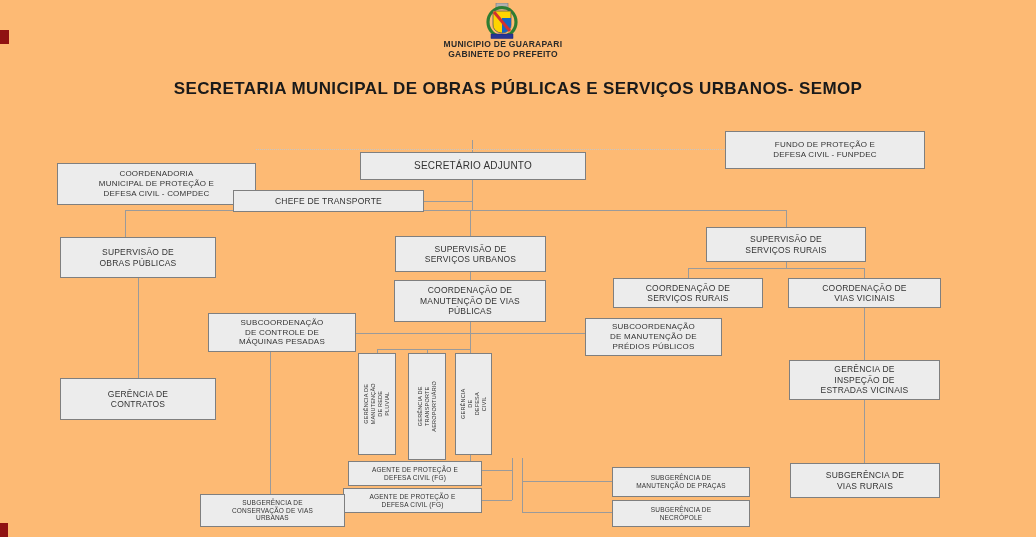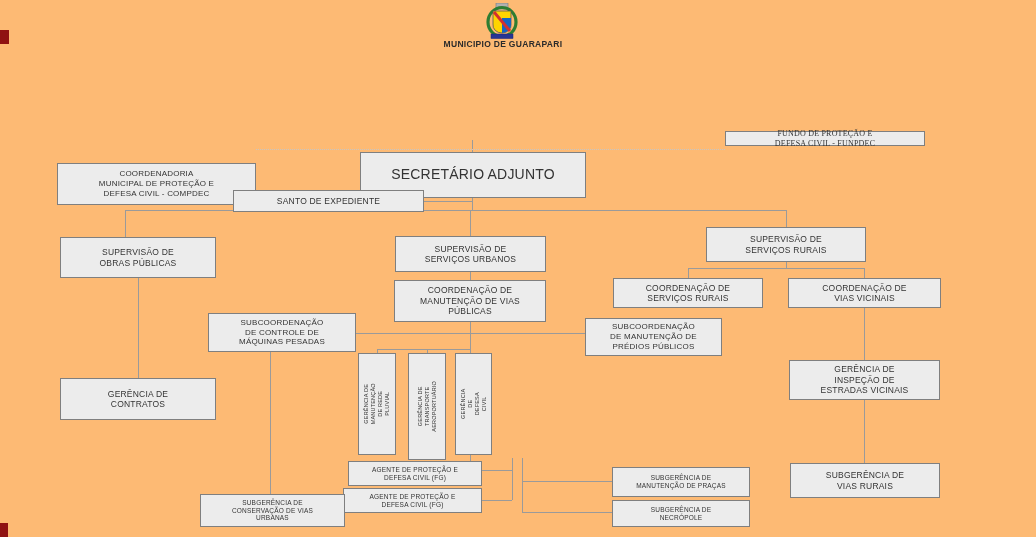--- a/index.html
+++ b/index.html
@@ -31,21 +31,23 @@
     <rect x="16" y="0" width="12" height="5" fill="#b0b0b0" stroke="#777" stroke-width="0.6"></rect>
     <rect x="15" y="4" width="14" height="2.5" fill="#9e9e9e"></rect>
     <ellipse cx="22" cy="19" rx="14" ry="14.5" fill="none" stroke="#2e7d32" stroke-width="3.2"></ellipse>
     <path d="M13 8 h18 v13 a9 8 0 0 1 -9 9 a9 8 0 0 1 -9 -9 z" fill="#ffd400" stroke="#555" stroke-width="0.8"></path>
     <path d="M22 15 h9 v6 a9 8 0 0 1 -9 9 z" fill="#1565c0"></path>
     <path d="M14 9 L30 28" stroke="#d32f2f" stroke-width="3"></path>
     <rect x="11" y="31" width="22" height="4.5" fill="#283593" stroke="#1a237e" stroke-width="0.5"></rect>
   </svg>
   <div class="hdr org-lines">
     <div>MUNICIPIO DE GUARAPARI</div>
+    <div>GABINETE DO PREFEITO</div>
   </div>
+  <div class="hdr page-title">SECRETARIA MUNICIPAL DE OBRAS PÚBLICAS E SERVIÇOS URBANOS- SEMOP</div>
 
   <div class="vline" style="left:472px;top:140px;height:12px;"></div>
   <div class="dotline" style="left:256px;top:149px;width:469px;"></div>
   <div class="vline" style="left:472px;top:180px;height:30px;"></div>
   <div class="hline" style="left:424px;top:201px;width:48px;"></div>
   <div class="hline" style="left:125px;top:210px;width:661px;"></div>
   <div class="vline" style="left:125px;top:210px;height:27px;"></div>
   <div class="vline" style="left:470px;top:210px;height:26px;"></div>
   <div class="vline" style="left:786px;top:210px;height:17px;"></div>
   <div class="vline" style="left:138px;top:278px;height:100px;"></div>
@@ -67,24 +69,24 @@
   <div class="vline" style="left:512px;top:458px;height:42px;"></div>
   <div class="hline" style="left:482px;top:470px;width:30px;"></div>
   <div class="hline" style="left:482px;top:500px;width:30px;"></div>
   <div class="vline" style="left:522px;top:458px;height:54px;"></div>
   <div class="hline" style="left:522px;top:481px;width:90px;"></div>
   <div class="hline" style="left:522px;top:512px;width:90px;"></div>
 
   <div class="box" style="left:57px;top:139px;width:199px;height:42px;font-size:8px;margin-top:24px;">COORDENADORIA
 MUNICIPAL DE PROTEÇÃO E
 DEFESA CIVIL - COMPDEC</div>
-  <div class="box" style="left:725px;top:131px;width:200px;height:15px;font-size:8px;font-family:Liberation Serif, serif;">FUNDO DE PROTEÇÃO E
+  <div class="box" style="left:725px;top:131px;width:200px;height:38px;font-size:8px;">FUNDO DE PROTEÇÃO E
 DEFESA CIVIL - FUNPDEC</div>
-  <div class="box" style="left:360px;top:152px;width:226px;height:46px;font-size:14px;">SECRETÁRIO ADJUNTO</div>
-  <div class="box" style="left:233px;top:190px;width:191px;height:22px;font-size:8.5px;">SANTO DE EXPEDIENTE</div>
+  <div class="box" style="left:360px;top:152px;width:226px;height:28px;font-size:10px;">SECRETÁRIO ADJUNTO</div>
+  <div class="box" style="left:233px;top:190px;width:191px;height:22px;font-size:8.5px;">CHEFE DE TRANSPORTE</div>
   <div class="box" style="left:60px;top:237px;width:156px;height:41px;font-size:8.5px;">SUPERVISÃO DE
 OBRAS PÚBLICAS</div>
   <div class="box" style="left:395px;top:236px;width:151px;height:36px;font-size:8.5px;">SUPERVISÃO DE
 SERVIÇOS URBANOS</div>
   <div class="box" style="left:706px;top:227px;width:160px;height:35px;font-size:8.5px;">SUPERVISÃO DE
 SERVIÇOS RURAIS</div>
   <div class="box" style="left:394px;top:280px;width:152px;height:42px;font-size:8.5px;">COORDENAÇÃO DE
 MANUTENÇÃO DE VIAS
 PÚBLICAS</div>
   <div class="box" style="left:613px;top:278px;width:150px;height:30px;font-size:8.5px;">COORDENAÇÃO DE

